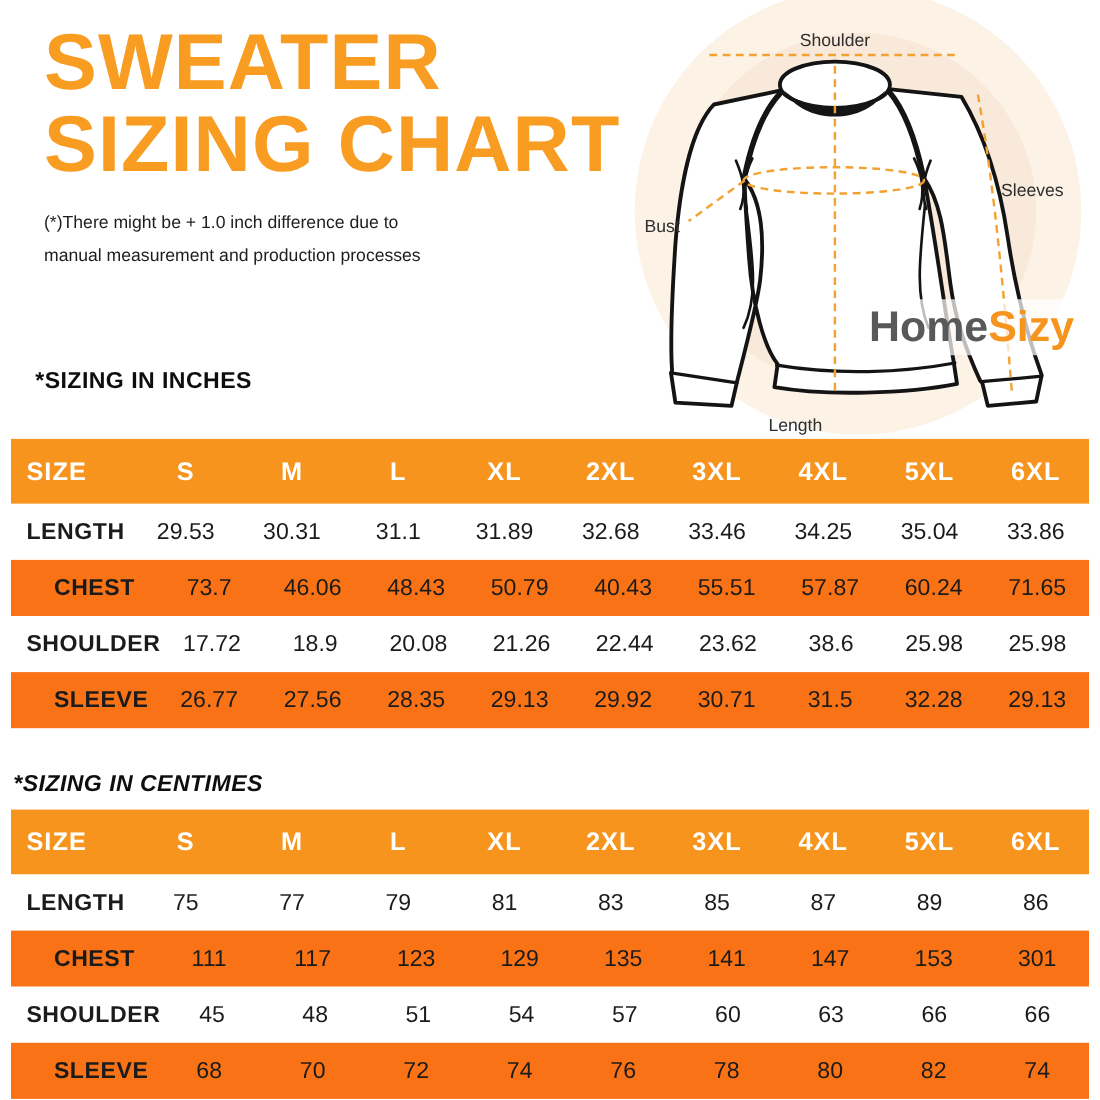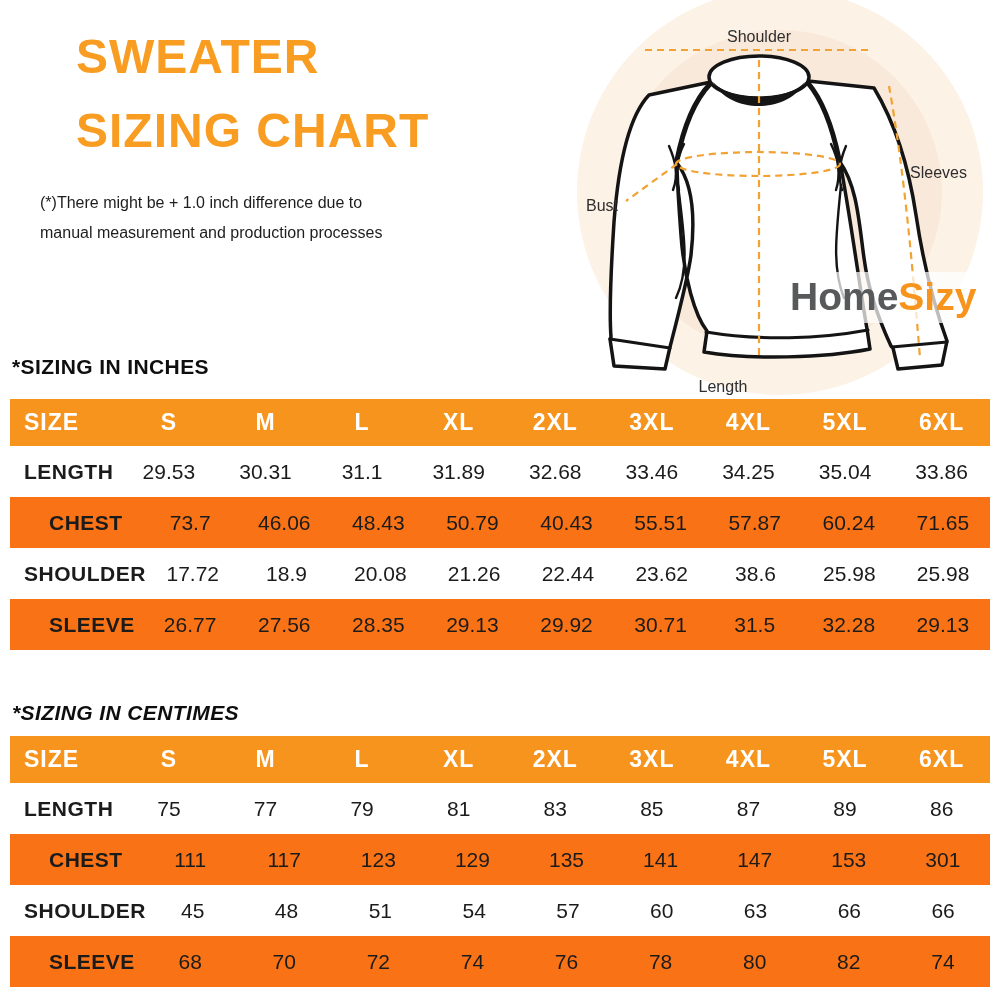--- a/index.html
+++ b/index.html
@@ -2,36 +2,36 @@
 <html><head>
 <meta charset="utf-8">
 <style>
   html,body{margin:0;padding:0;background:#fff;}
   .page{position:relative;width:1000px;height:1000px;background:#ffffff;overflow:hidden;
         font-family:"Liberation Sans", sans-serif;}
 
   
   .diagram-wrap{position:absolute;left:560px;top:0;width:440px;height:400px;z-index:1;}
   .title{position:absolute;left:40px;top:20px;z-index:2;color:#F89C22;font-weight:bold;
-         font-size:48px;line-height:74px;letter-spacing:1px;margin-left:36px;}
+         font-size:72px;line-height:74px;letter-spacing:1px;}
   .disclaimer{position:absolute;left:40px;top:188px;z-index:2;color:#1d1d1d;
               font-size:16px;line-height:30px;}
 
   
   .sec-heading{position:absolute;left:12px;z-index:2;color:#0e0e0e;font-weight:800;
                font-size:21px;letter-spacing:.4px;}
-  .sec-heading.inches{top:355px;}
+  .sec-heading.inches{top:335px;margin-left:20px;}
   .sec-heading.cm{top:701px;font-style:italic;}
 
   
   .size-table{position:absolute;left:10px;width:980px;z-index:2;}
   .size-table.inches{top:399px;}
   .size-table.cm{top:736px;}
   .trow{display:flex;align-items:center;}
-  .trow.header{background:#F7941D;height:47px;}
+  .trow.header{background:#F7941D;height:59px;}
   .trow.body{height:51px;background:#ffffff;}
   .trow.body.alt{background:#f97316;padding-left:25px;}
   .cell{flex:1;text-align:center;color:#1b1b1b;font-size:21px;font-weight:500;}
   .trow.header .cell{color:#ffffff;font-size:23px;font-weight:800;letter-spacing:1px;}
   .cell.label{text-align:left;padding-left:14px;font-weight:600;letter-spacing:.5px;}
 
   
   .svg-label{font-family:"Liberation Sans", sans-serif;font-size:16px;fill:#2e2e2e;}
   .logo-text{font-family:"Liberation Sans", sans-serif;font-size:39px;font-weight:bold;}
 </style>

